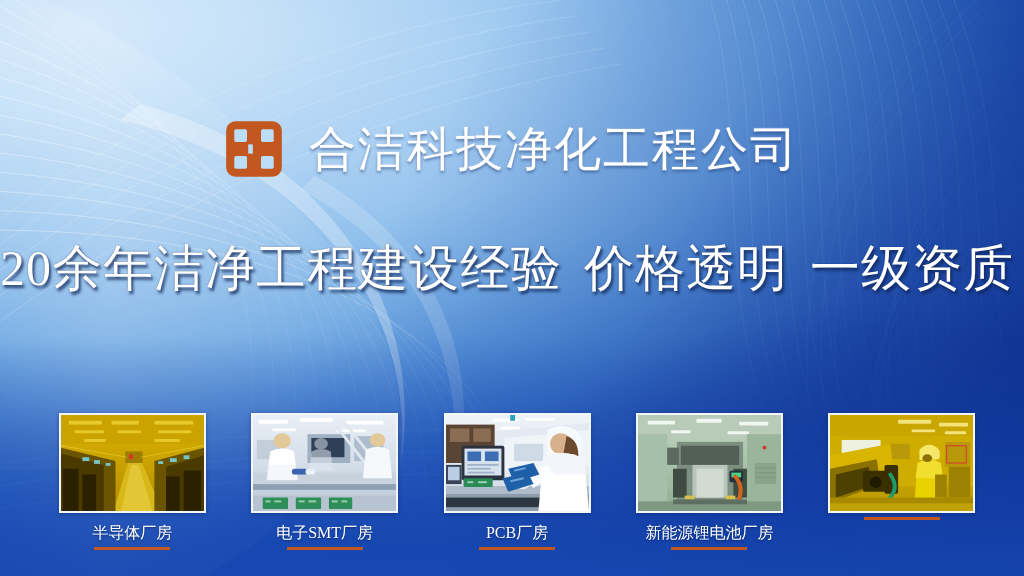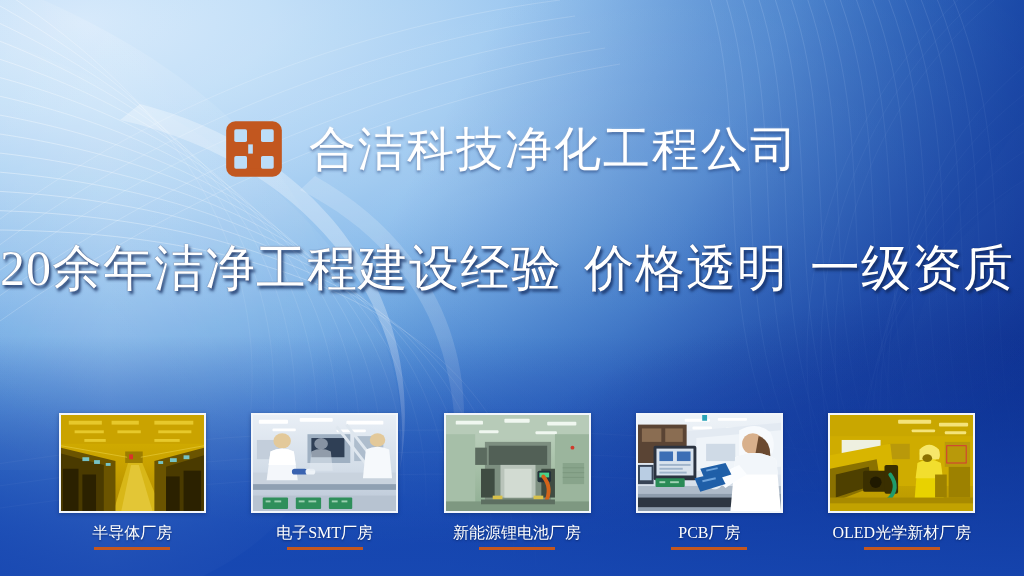--- a/index.html
+++ b/index.html
@@ -413,20 +413,106 @@
         </svg>
       </div>
       <div class="thumb-caption">电子SMT厂房</div>
       <div class="thumb-rule"></div>
     </div>
 
     <div class="thumb-item">
       <div class="thumb-frame">
         <svg viewBox="0 0 147 100" preserveAspectRatio="none" xmlns="http://www.w3.org/2000/svg">
           <defs>
+            <linearGradient id="pcbBg" x1="0" y1="0" x2="0" y2="1">
+              <stop offset="0%" stop-color="#eef3f8"></stop>
+              <stop offset="60%" stop-color="#dde5ee"></stop>
+              <stop offset="100%" stop-color="#c5d0dc"></stop>
+            </linearGradient>
+          </defs>
+          <rect width="147" height="100" fill="url(#pcbBg)"></rect>
+
+          <g fill="#ffffff">
+            <rect x="48" y="4" width="26" height="3" rx="1"></rect>
+            <rect x="82" y="3" width="30" height="3" rx="1"></rect>
+            <rect x="56" y="12" width="20" height="3" rx="1"></rect>
+            <rect x="90" y="13" width="24" height="3" rx="1"></rect>
+            <rect x="64" y="20" width="16" height="2" rx="1"></rect>
+          </g>
+
+          <polygon points="40,18 147,8 147,62 40,66" fill="#e3eaf2"></polygon>
+          <polygon points="60,24 147,16 147,54 60,58" fill="#eff4f9"></polygon>
+          <g fill="#cfdae6">
+            <rect x="70" y="30" width="30" height="18"></rect>
+            <rect x="108" y="26" width="24" height="22"></rect>
+          </g>
+
+          <rect x="0" y="10" width="50" height="40" fill="#5a4434"></rect>
+          <rect x="4" y="14" width="20" height="14" fill="#8a6d52"></rect>
+          <rect x="28" y="14" width="18" height="14" fill="#8a6d52"></rect>
+
+          <rect x="16" y="32" width="44" height="36" rx="2" fill="#2b3340"></rect>
+          <rect x="19" y="35" width="38" height="28" fill="#d9e3ee"></rect>
+          <g fill="#3d6fb5">
+            <rect x="22" y="38" width="14" height="10"></rect>
+            <rect x="40" y="38" width="14" height="10"></rect>
+          </g>
+          <g fill="#9fb4cb">
+            <rect x="22" y="51" width="32" height="2"></rect>
+            <rect x="22" y="55" width="24" height="2"></rect>
+            <rect x="22" y="59" width="28" height="2"></rect>
+          </g>
+          <rect x="34" y="68" width="8" height="5" fill="#3a4554"></rect>
+
+          <rect x="0" y="52" width="16" height="20" fill="#374355"></rect>
+          <rect x="2" y="54" width="12" height="14" fill="#b9cde3"></rect>
+
+          <rect x="0" y="74" width="147" height="8" fill="#aebbc9"></rect>
+          <rect x="0" y="82" width="147" height="18" fill="#8e9dad"></rect>
+          <rect x="0" y="86" width="120" height="10" fill="#2d3642"></rect>
+
+          <rect x="18" y="66" width="30" height="9" rx="1" fill="#2a8b56"></rect>
+          <g fill="#bfe6cd" opacity="0.8">
+              <rect x="22" y="69" width="6" height="2"></rect>
+              <rect x="33" y="69" width="9" height="2"></rect>
+            </g>
+
+          <g>
+
+            <path d="M104,16 q18,-10 32,2 q6,10 2,22 l-34,2 z" fill="#f7fafd"></path>
+            <ellipse cx="118" cy="30" rx="11" ry="11" fill="#d8b08c"></ellipse>
+            <path d="M124,22 q12,4 12,20 q0,16 -8,20 l-10,-6 z" fill="#6b4a30"></path>
+
+            <path d="M100,44 q22,-10 42,2 l5,54 h-52 z" fill="#ffffff"></path>
+            <path d="M100,44 q22,-10 42,2 l2,16 h-46 z" fill="#f2f6fa"></path>
+
+            <path d="M104,52 q-16,6 -22,16 l8,8 q14,-10 22,-14 z" fill="#fbfdff"></path>
+            <ellipse cx="80" cy="72" rx="7" ry="5" fill="#e6edf4" transform="rotate(-20 80 72)"></ellipse>
+          </g>
+
+          <g fill="#1f5fa8">
+            <polygon points="64,56 90,50 96,62 70,70"></polygon>
+            <polygon points="58,66 84,60 90,72 64,80"></polygon>
+          </g>
+          <g fill="#7fb3e8" opacity="0.8">
+            <rect x="70" y="57" width="12" height="2" transform="rotate(-13 70 57)"></rect>
+            <rect x="66" y="68" width="14" height="2" transform="rotate(-13 66 68)"></rect>
+          </g>
+
+          <rect x="66" y="0" width="5" height="6" fill="#2aa3b8"></rect>
+        </svg>
+      </div>
+      <div class="thumb-caption">PCB厂房</div>
+      <div class="thumb-rule"></div>
+    </div>
+
+    <div class="thumb-item">
+      <div class="thumb-frame">
+        <svg viewBox="0 0 147 100" preserveAspectRatio="none" xmlns="http://www.w3.org/2000/svg">
+          <defs>
             <linearGradient id="batBg" x1="0" y1="0" x2="0" y2="1">
               <stop offset="0%" stop-color="#c3d6c4"></stop>
               <stop offset="50%" stop-color="#a9c2aa"></stop>
               <stop offset="100%" stop-color="#8fae92"></stop>
             </linearGradient>
           </defs>
           <rect width="147" height="100" fill="url(#batBg)"></rect>
 
           <rect x="0" y="0" width="147" height="26" fill="#b7cbb8"></rect>
           <g fill="#f0f7f0">
@@ -466,106 +552,20 @@
             <rect x="90" y="84" width="10" height="4"></rect>
           </g>
 
           <circle cx="130" cy="34" r="2" fill="#d03a2c"></circle>
 
           <rect x="0" y="90" width="147" height="10" fill="#7e9881"></rect>
           <rect x="36" y="88" width="76" height="5" fill="#5d6f61"></rect>
         </svg>
       </div>
       <div class="thumb-caption">新能源锂电池厂房</div>
-      <div class="thumb-rule"></div>
-    </div>
-
-    <div class="thumb-item">
-      <div class="thumb-frame">
-        <svg viewBox="0 0 147 100" preserveAspectRatio="none" xmlns="http://www.w3.org/2000/svg">
-          <defs>
-            <linearGradient id="pcbBg" x1="0" y1="0" x2="0" y2="1">
-              <stop offset="0%" stop-color="#eef3f8"></stop>
-              <stop offset="60%" stop-color="#dde5ee"></stop>
-              <stop offset="100%" stop-color="#c5d0dc"></stop>
-            </linearGradient>
-          </defs>
-          <rect width="147" height="100" fill="url(#pcbBg)"></rect>
-
-          <g fill="#ffffff">
-            <rect x="48" y="4" width="26" height="3" rx="1"></rect>
-            <rect x="82" y="3" width="30" height="3" rx="1"></rect>
-            <rect x="56" y="12" width="20" height="3" rx="1"></rect>
-            <rect x="90" y="13" width="24" height="3" rx="1"></rect>
-            <rect x="64" y="20" width="16" height="2" rx="1"></rect>
-          </g>
-
-          <polygon points="40,18 147,8 147,62 40,66" fill="#e3eaf2"></polygon>
-          <polygon points="60,24 147,16 147,54 60,58" fill="#eff4f9"></polygon>
-          <g fill="#cfdae6">
-            <rect x="70" y="30" width="30" height="18"></rect>
-            <rect x="108" y="26" width="24" height="22"></rect>
-          </g>
-
-          <rect x="0" y="10" width="50" height="40" fill="#5a4434"></rect>
-          <rect x="4" y="14" width="20" height="14" fill="#8a6d52"></rect>
-          <rect x="28" y="14" width="18" height="14" fill="#8a6d52"></rect>
-
-          <rect x="16" y="32" width="44" height="36" rx="2" fill="#2b3340"></rect>
-          <rect x="19" y="35" width="38" height="28" fill="#d9e3ee"></rect>
-          <g fill="#3d6fb5">
-            <rect x="22" y="38" width="14" height="10"></rect>
-            <rect x="40" y="38" width="14" height="10"></rect>
-          </g>
-          <g fill="#9fb4cb">
-            <rect x="22" y="51" width="32" height="2"></rect>
-            <rect x="22" y="55" width="24" height="2"></rect>
-            <rect x="22" y="59" width="28" height="2"></rect>
-          </g>
-          <rect x="34" y="68" width="8" height="5" fill="#3a4554"></rect>
-
-          <rect x="0" y="52" width="16" height="20" fill="#374355"></rect>
-          <rect x="2" y="54" width="12" height="14" fill="#b9cde3"></rect>
-
-          <rect x="0" y="74" width="147" height="8" fill="#aebbc9"></rect>
-          <rect x="0" y="82" width="147" height="18" fill="#8e9dad"></rect>
-          <rect x="0" y="86" width="120" height="10" fill="#2d3642"></rect>
-
-          <rect x="18" y="66" width="30" height="9" rx="1" fill="#2a8b56"></rect>
-          <g fill="#bfe6cd" opacity="0.8">
-              <rect x="22" y="69" width="6" height="2"></rect>
-              <rect x="33" y="69" width="9" height="2"></rect>
-            </g>
-
-          <g>
-
-            <path d="M104,16 q18,-10 32,2 q6,10 2,22 l-34,2 z" fill="#f7fafd"></path>
-            <ellipse cx="118" cy="30" rx="11" ry="11" fill="#d8b08c"></ellipse>
-            <path d="M124,22 q12,4 12,20 q0,16 -8,20 l-10,-6 z" fill="#6b4a30"></path>
-
-            <path d="M100,44 q22,-10 42,2 l5,54 h-52 z" fill="#ffffff"></path>
-            <path d="M100,44 q22,-10 42,2 l2,16 h-46 z" fill="#f2f6fa"></path>
-
-            <path d="M104,52 q-16,6 -22,16 l8,8 q14,-10 22,-14 z" fill="#fbfdff"></path>
-            <ellipse cx="80" cy="72" rx="7" ry="5" fill="#e6edf4" transform="rotate(-20 80 72)"></ellipse>
-          </g>
-
-          <g fill="#1f5fa8">
-            <polygon points="64,56 90,50 96,62 70,70"></polygon>
-            <polygon points="58,66 84,60 90,72 64,80"></polygon>
-          </g>
-          <g fill="#7fb3e8" opacity="0.8">
-            <rect x="70" y="57" width="12" height="2" transform="rotate(-13 70 57)"></rect>
-            <rect x="66" y="68" width="14" height="2" transform="rotate(-13 66 68)"></rect>
-          </g>
-
-          <rect x="66" y="0" width="5" height="6" fill="#2aa3b8"></rect>
-        </svg>
-      </div>
-      <div class="thumb-caption">PCB厂房</div>
       <div class="thumb-rule"></div>
     </div>
 
     <div class="thumb-item">
       <div class="thumb-frame">
         <svg viewBox="0 0 147 100" preserveAspectRatio="none" xmlns="http://www.w3.org/2000/svg">
           <defs>
             <linearGradient id="oledY" x1="0" y1="0" x2="0" y2="1">
               <stop offset="0%" stop-color="#e0bd00"></stop>
               <stop offset="45%" stop-color="#d1ad00"></stop>
@@ -612,18 +612,17 @@
 
           <g fill="#9d8100">
             <rect x="122" y="54" width="22" height="32"></rect>
             <rect x="108" y="62" width="12" height="24"></rect>
           </g>
 
           <rect x="0" y="86" width="147" height="14" fill="#a88a00"></rect>
           <rect x="0" y="92" width="147" height="8" fill="#c2a200"></rect>
         </svg>
       </div>
-      <div class="thumb-caption">OLED光学新材厂房</div>
       <div class="thumb-rule"></div>
     </div>
 
   </div>
 </div>
 
 </body></html>

